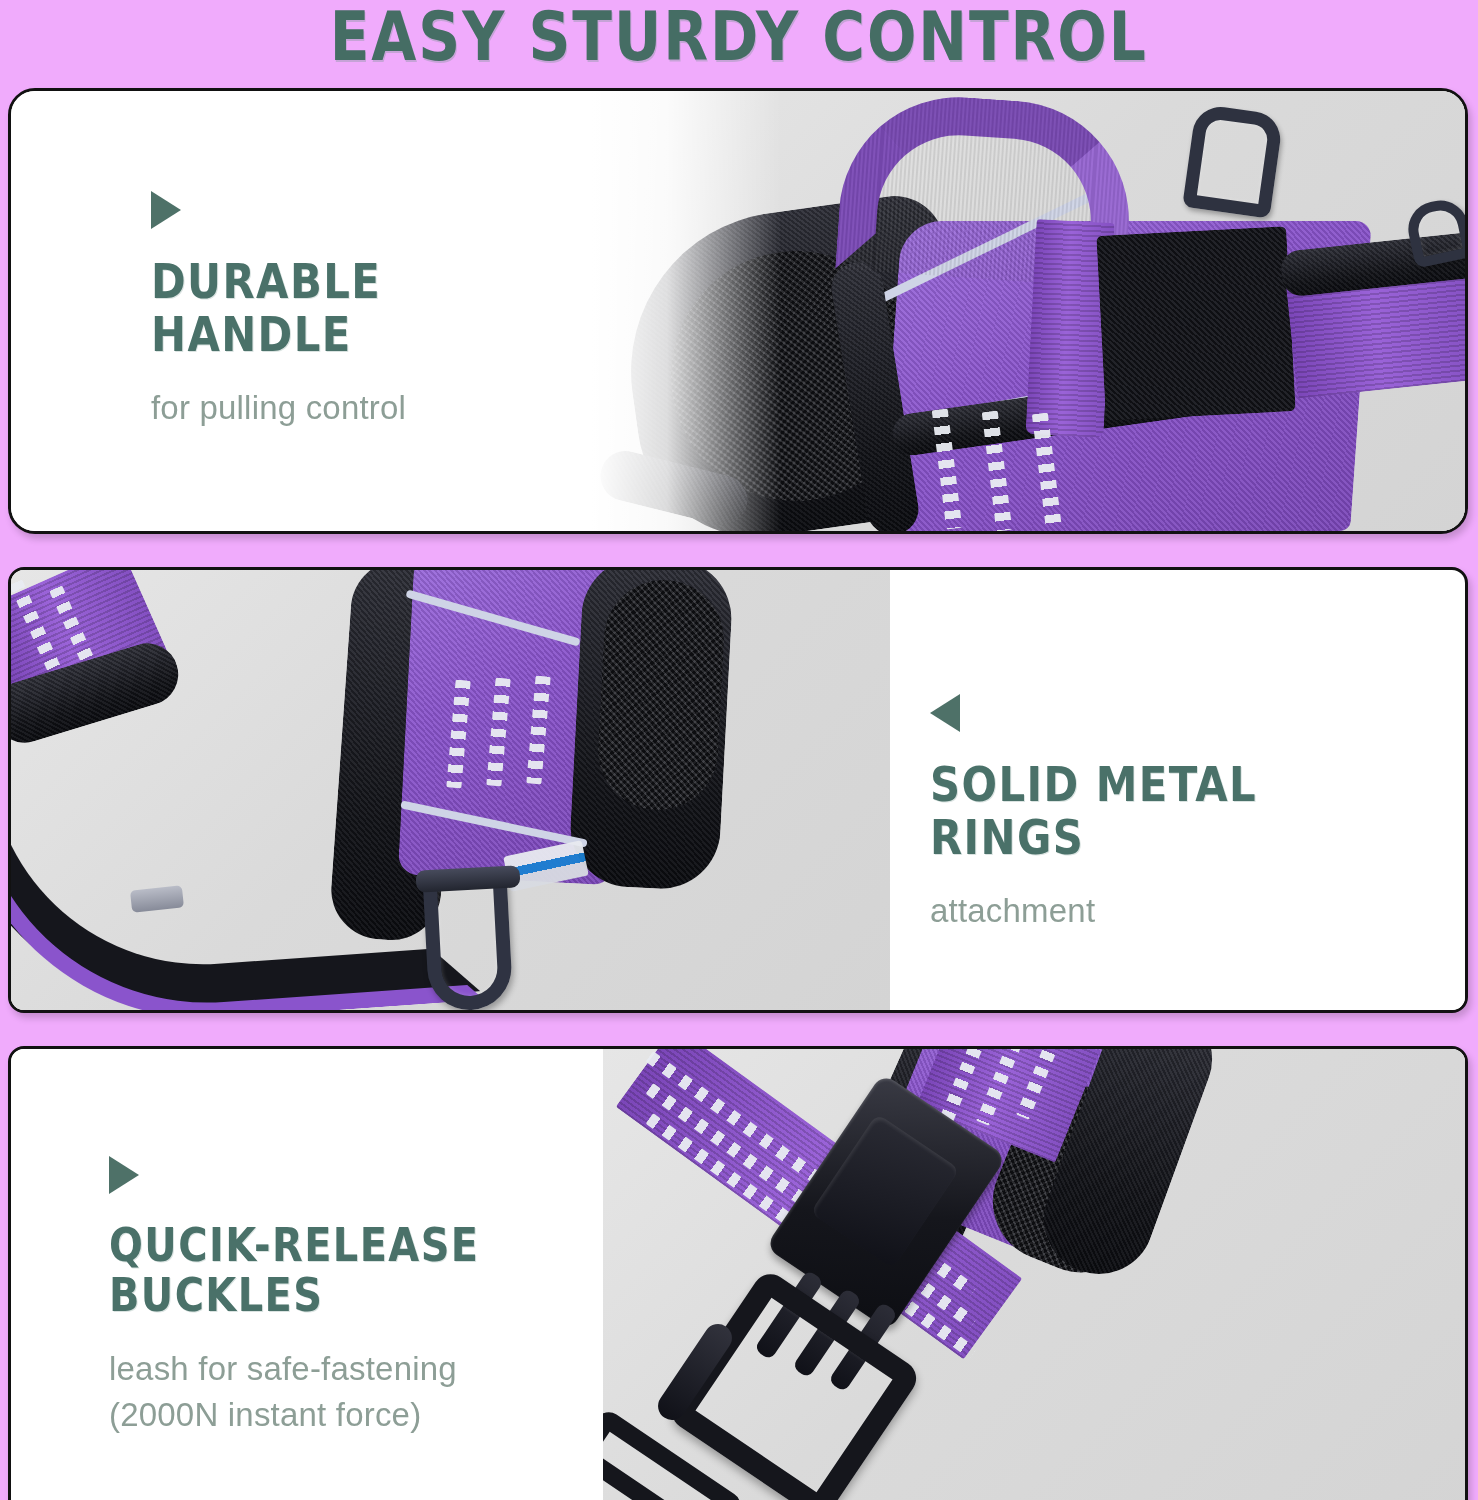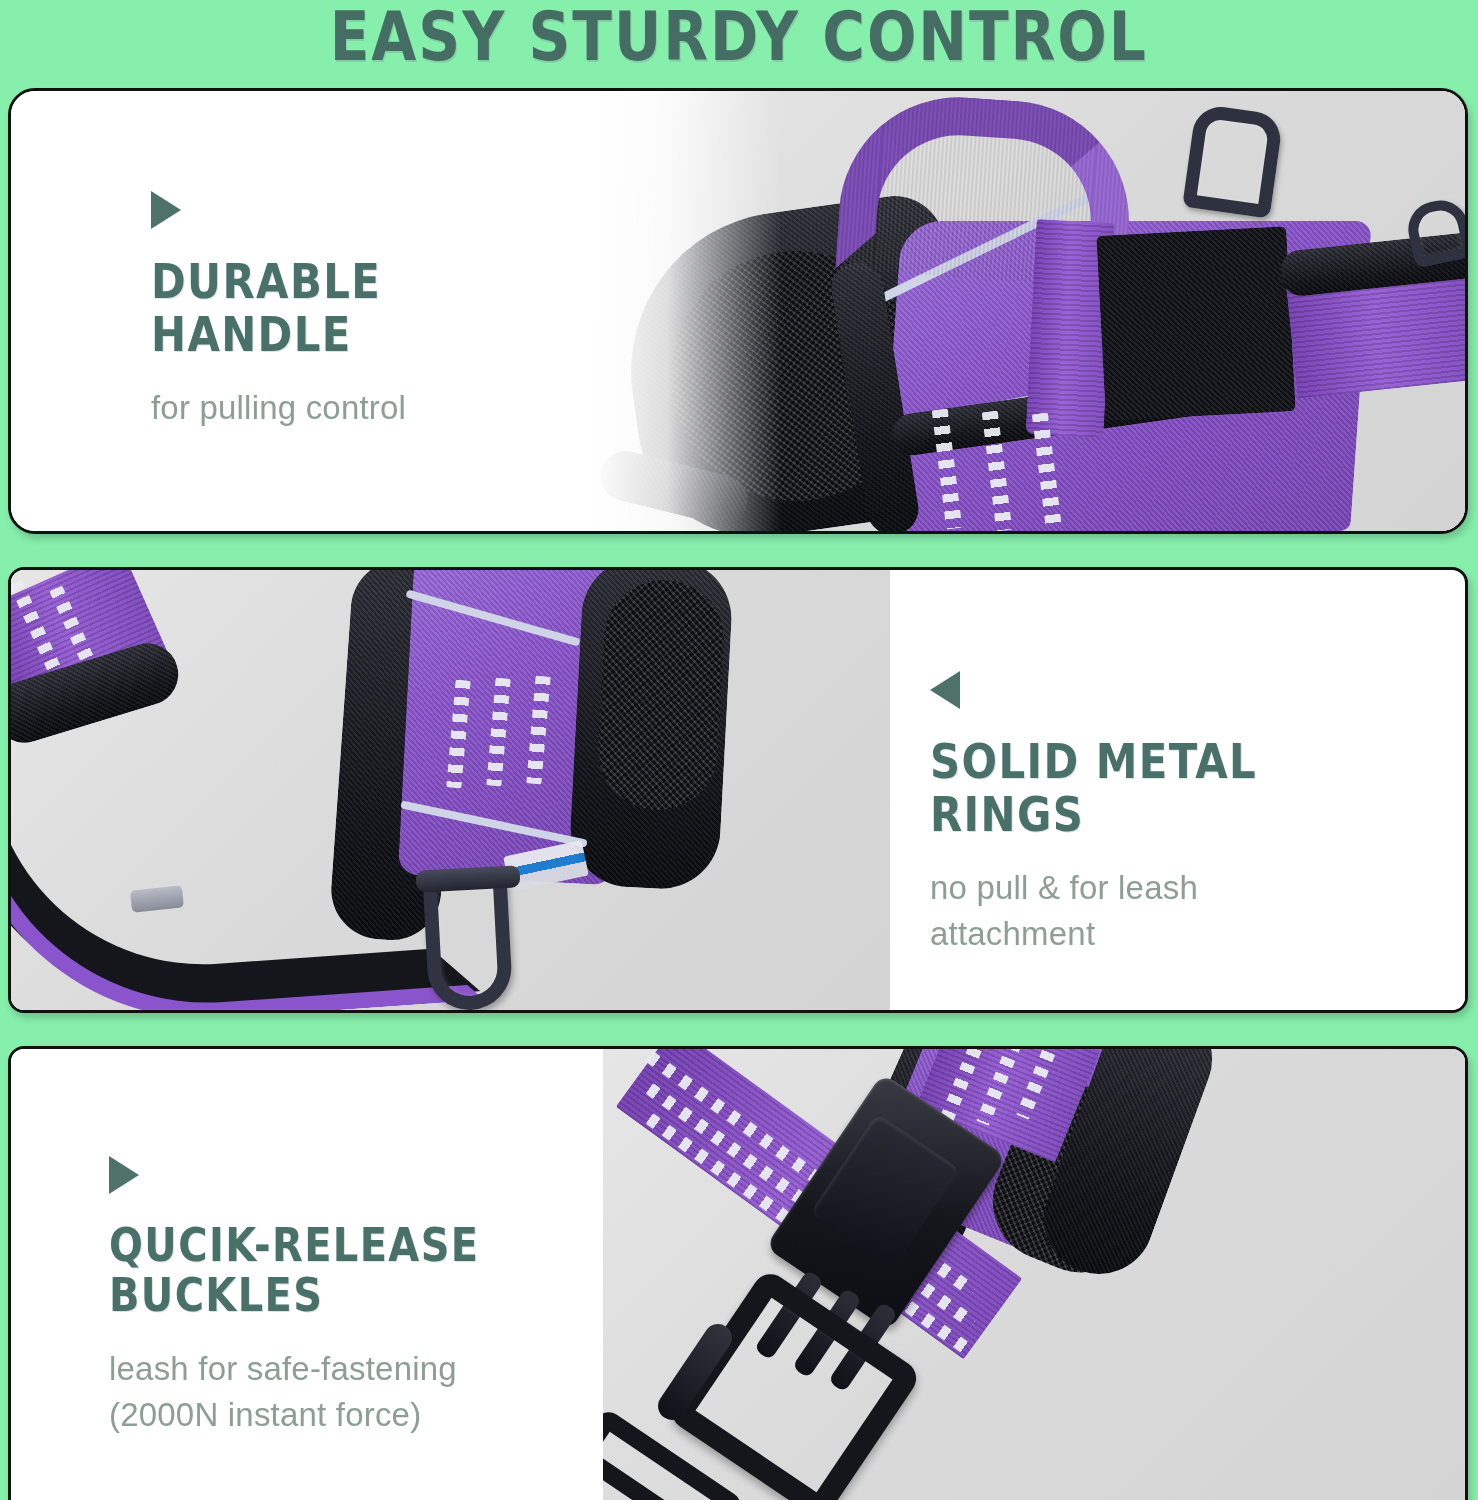--- a/index.html
+++ b/index.html
@@ -9,21 +9,21 @@
     height: 1500px;
     background: #ffffff;
     font-family: "Liberation Sans", sans-serif;
     overflow: hidden;
   }
 
   .page {
     position: relative;
     width: 1478px;
     height: 1500px;
-    background: #86efac;
+    background: #f0abfc;
   }
 
   
   .title-bar {
     position: absolute;
     left: 0; top: 0;
     width: 1478px;
     height: 78px;
     display: flex;
     align-items: flex-start;
@@ -275,21 +275,20 @@
   <div class="panel" id="panel-2">
     <div class="panel-inner text-right">
 
       <div class="text-zone">
         <div class="arrow left"></div>
         <div class="headline">
           <div>SOLID METAL</div>
           <div>RINGS</div>
         </div>
         <div class="subline">
-          <div>no pull &amp; for leash</div>
           <div>attachment</div>
         </div>
       </div>
 
       <div class="photo-zone">
         <div class="art">
 
           <div class="webbing" style="left:-20px; top:4px; width:160px; height:115px; transform:rotate(-24deg);"></div>
           <div class="reflect-row" style="left:18px; top:8px; width:14px; height:100px; transform:rotate(-24deg);"></div>
           <div class="reflect-row" style="left:58px; top:14px; width:14px; height:100px; transform:rotate(-24deg);"></div>

